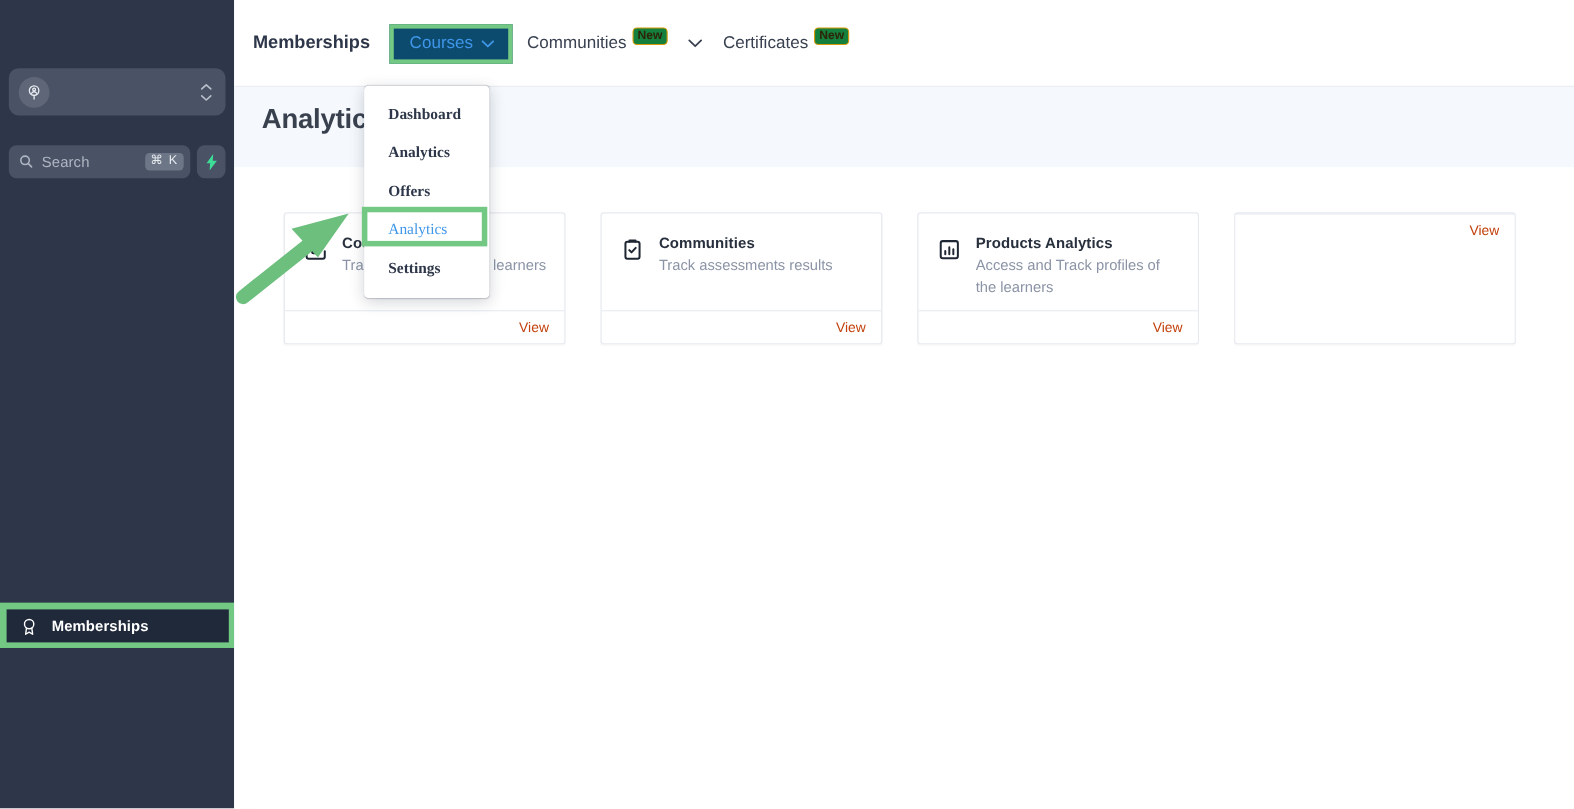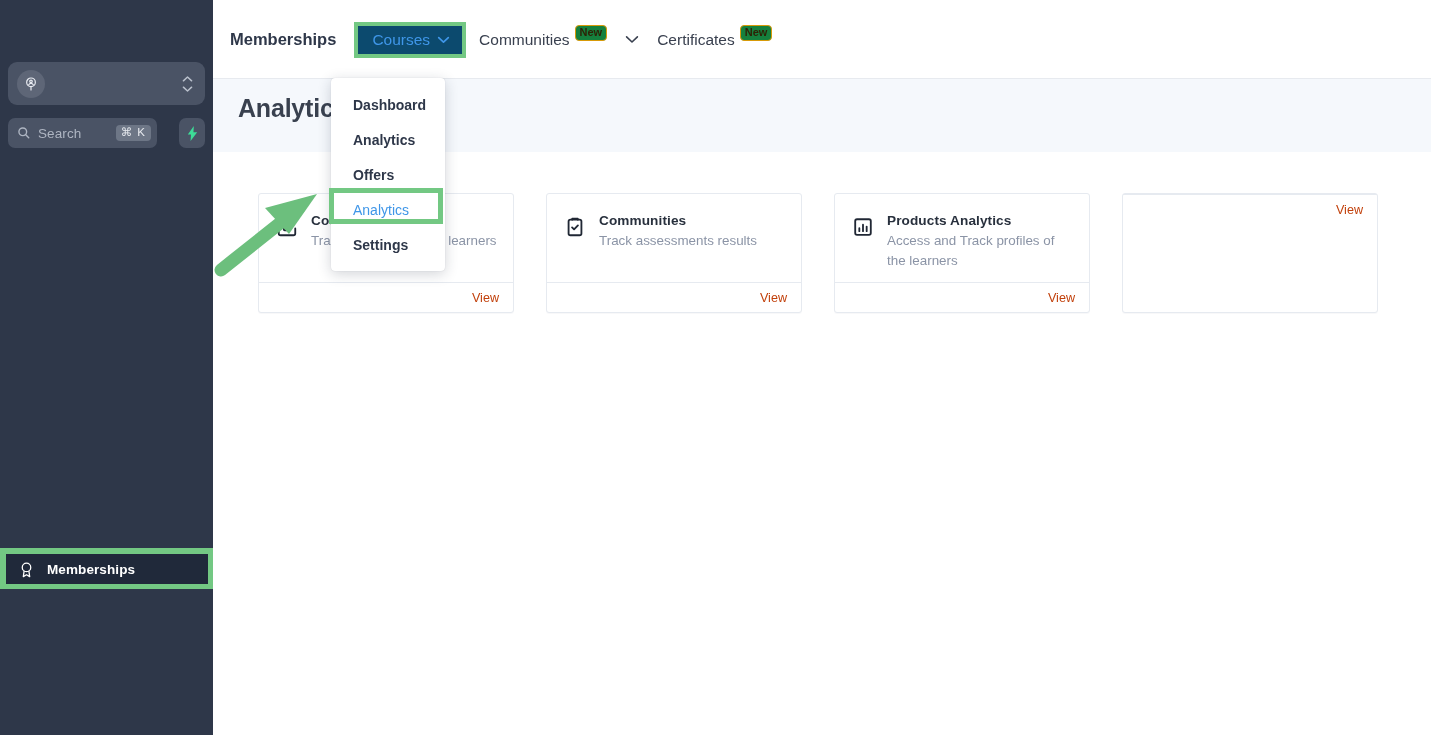--- a/index.html
+++ b/index.html
@@ -32,21 +32,21 @@
     display: flex; align-items: center; justify-content: center;
   }
   .acct-spin {
     position: absolute; right: 12px; top: 50%;
     transform: translateY(-50%);
     display: flex; flex-direction: column; gap: 3px;
   }
   .searchbar {
     position: absolute; left: 8px; top: 118px;
     width: 197px; height: 44px;
-    display: flex; align-items: flex-start; gap: 22px;
+    display: flex; align-items: flex-end; gap: 6px;
   }
   .search-field {
     flex: 1 1 auto; height: 30px;
     background: #4a5365;
     border-radius: 7px;
     display: flex; align-items: center;
     padding: 0 6px 0 9px;
   }
   .search-icon-wrap { display: flex; align-items: center; flex: 0 0 auto; }
   .search-ph {
@@ -188,20 +188,21 @@
 
   
   #dropdown {
     position: absolute; left: 331px; top: 78px;
     width: 114px;
     background: #ffffff;
     border-radius: 4px;
     box-shadow: 0 3px 14px rgba(30,40,60,.20), 0 0 1px rgba(30,40,60,.22);
     padding: 9px 0 9px 0;
     z-index: 40;
+    font-family: Liberation Serif, serif;
   }
   .menu-item {
     height: 35px;
     display: flex; align-items: center;
     padding-left: 22px;
     font-size: 14px; font-weight: 700; color: #2e3749;
     white-space: nowrap;
   }
   .menu-item.selected {
     color: #3f96e8; font-weight: 400;

